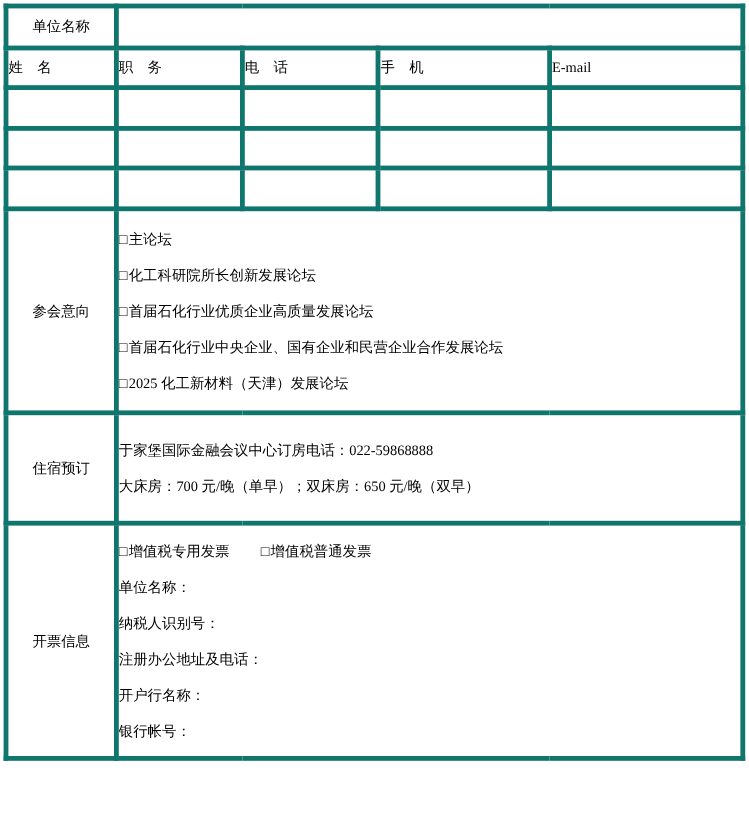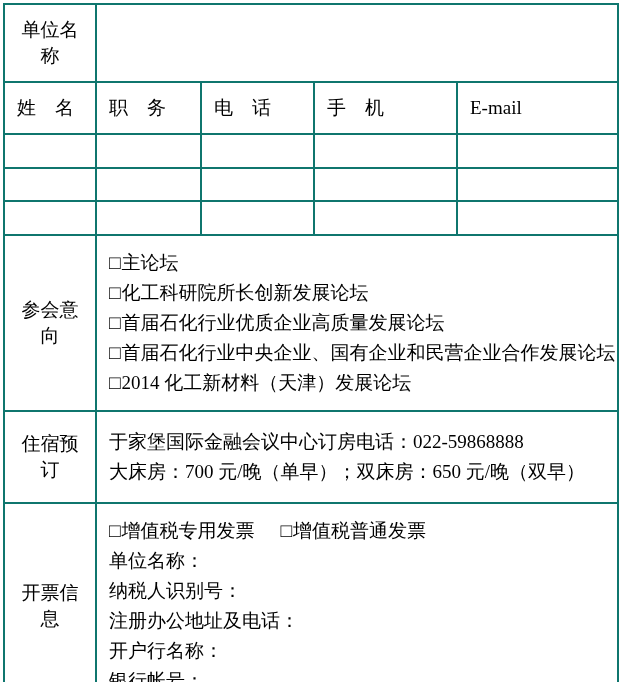--- a/index.html
+++ b/index.html
@@ -18,23 +18,23 @@
     height: 682px;
     padding: 3px 4px 4px 3px;
   }
   table.form-table {
     border-collapse: collapse;
     table-layout: fixed;
     width: 614px;
     background: #ffffff;
   }
   table.form-table td {
-    border: 2px solid #0f766e;
-    padding: 12px;
-    font-size: 19px;
+    border: 4px solid #0f766e;
+    padding: 0;
+    font-size: 12px;
     vertical-align: middle;
     overflow: hidden;
   }
   td.label-cell {
     text-align: center;
     letter-spacing: 0;
   }
   td.content-cell {
     padding-left: 9px;
     padding-right: 6px;
@@ -122,21 +122,21 @@
         <div class="line">
           <span class="checkbox">□</span><span>化工科研院所长创新发展论坛</span>
         </div>
         <div class="line">
           <span class="checkbox">□</span><span>首届石化行业优质企业高质量发展论坛</span>
         </div>
         <div class="line">
           <span class="checkbox">□</span><span>首届石化行业中央企业、国有企业和民营企业合作发展论坛</span>
         </div>
         <div class="line">
-          <span class="checkbox">□</span><span>2014 化工新材料（天津）发展论坛</span>
+          <span class="checkbox">□</span><span>2025 化工新材料（天津）发展论坛</span>
         </div>
       </td>
     </tr>
 
     <tr class="r-hotel">
       <td class="label-cell">住宿预订</td>
       <td colspan="4" class="content-cell">
         <div class="line">于家堡国际金融会议中心订房电话：022-59868888</div>
         <div class="line">大床房：700 元/晚（单早）；双床房：650 元/晚（双早）</div>
       </td>

